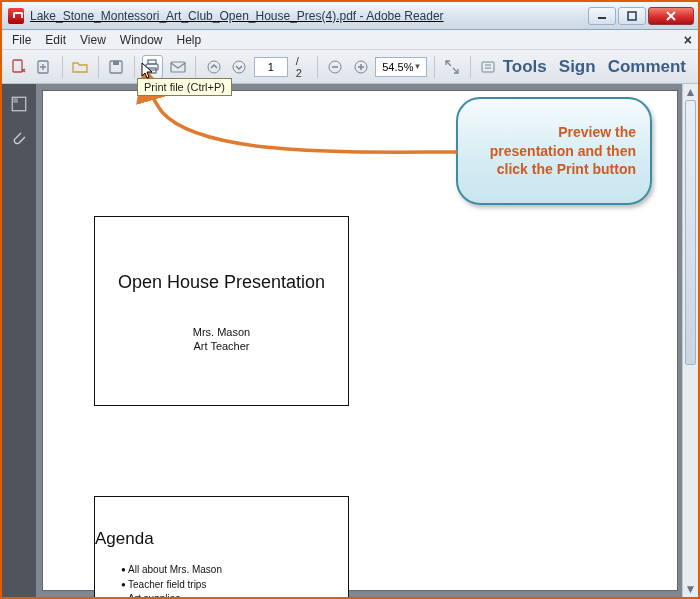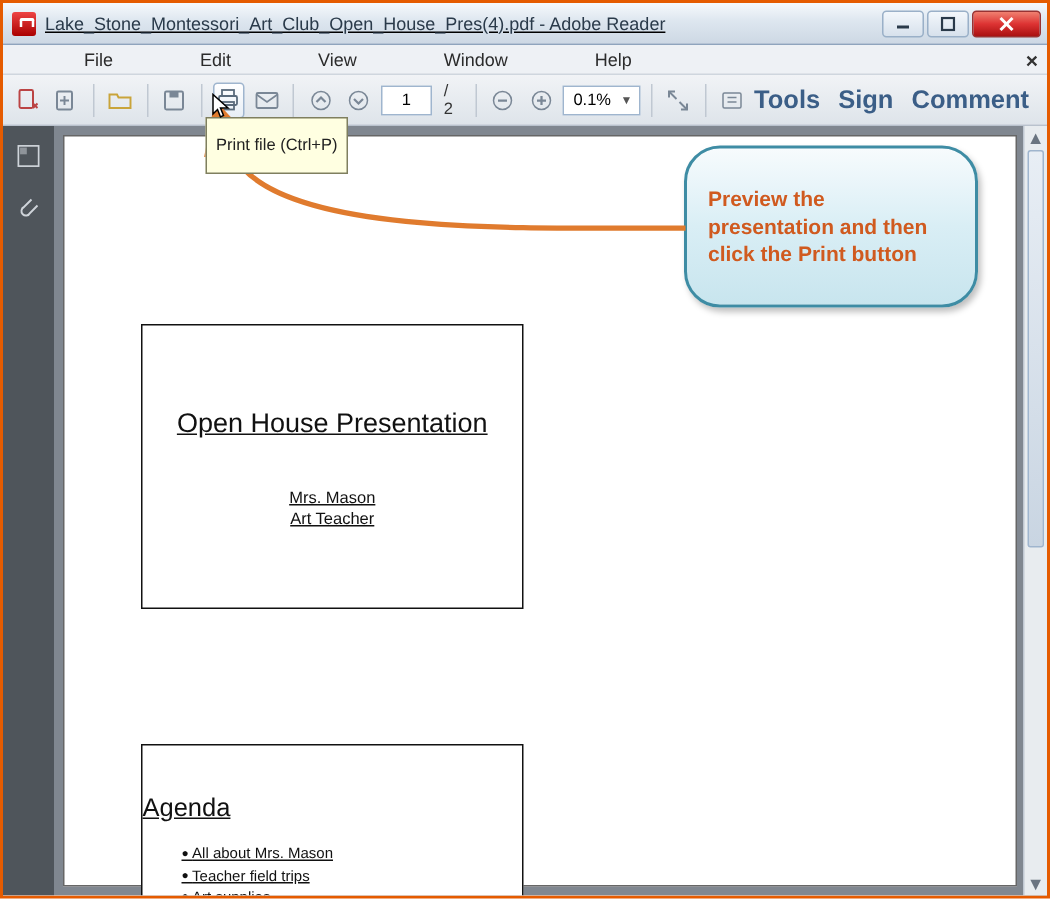--- a/index.html
+++ b/index.html
@@ -56,21 +56,21 @@
   }
   .win-btn svg { width:10px; height:10px; }
   
   .menubar {
     height: 20px; background:#eef1f5;
     display:flex; align-items:center;
     padding: 0 4px; gap:2px;
     border-bottom:1px solid #cfd6de;
     position: relative;
   }
-  .menubar .menu-item { padding:2px 6px; color:#2b2b2b;margin-left:44px; }
+  .menubar .menu-item { padding:2px 6px; color:#2b2b2b; }
   .menubar .x-btn { position:absolute; right:6px; font-weight:bold; color:#333; font-size:14px;}
   
   .toolbar {
     height: 34px; background: linear-gradient(#f1f3f6,#dee4ea);
     border-bottom:1px solid #b9c2cd;
     display:flex; align-items:center;
     padding: 0 6px; gap:4px;
     position: relative;
   }
   .tbtn {
@@ -124,45 +124,44 @@
     position:absolute; left:2px; right:2px; top:0; height:55%;
     background: linear-gradient(to bottom,#e8eef5,#c9d5e2);
     border:1px solid #9fb5ce; border-radius:2px;
   }
   
   .slide {
     position:absolute; width:255px; background:#fff;
     border:1px solid #111;
     font-family: "Comic Sans MS", cursive, sans-serif;
     color:#111;
-    text-decoration:underline;
   }
   .slide1 { left:51px; top:125px; height:190px;}
   .slide1 .title { text-align:center; font-size:18px; margin-top:55px;}
   .slide1 .presenter { text-align:center; font-size:11px; margin-top:32px; line-height:1.3;}
   .slide2 { left:51px; top:405px; height:180px;}
   .slide2 .title { text-align:left; font-size:17px; margin-top:32px;}
   .slide2 ul { list-style:none; margin:14px 0 0 26px; font-size:10px; line-height:1.45;}
   .slide2 ul li::before { content:"● "; font-size:8px; position:relative; top:-1px;}
   
   .tooltip {
     position:absolute;
     left:135px; top:76px;
     background:#ffffe1; border:1px solid #7f7f5f;
-    padding:12px 6px; font-size:11px; color:#222;
+    padding:2px 6px; font-size:11px; color:#222;
     z-index:10;
   }
   
   .callout {
     position:absolute; left:454px; top:95px;
     width:196px; height:108px;
     background: linear-gradient(#f7fbfd,#d9eef5,#c8e5ee);
     border:2px solid #3e8ca4; border-radius:24px;
     display:flex; align-items:center; justify-content:center;
-    text-align:left; color:#d05a1f; font-weight:bold; font-size:14px; line-height:1.35;
+    text-align:right; color:#d05a1f; font-weight:bold; font-size:14px; line-height:1.35;
     padding:10px 14px;
     box-shadow: 2px 3px 4px rgba(0,0,0,0.25);
     z-index:5;
   }
   
   .arrow-path { position:absolute; left:0; top:0; z-index:6; pointer-events:none;}
   
   .cursor-glyph {
     position:absolute; left:138px; top:60px; z-index:11; pointer-events:none;
   }
@@ -266,21 +265,21 @@
           <line x1="5" y1="8" x2="11" y2="8" stroke="#7a8796" stroke-width="1.5"></line>
         </svg>
     </div>
     <div class="tbtn">
       <svg viewBox="0 0 16 16">
           <circle cx="8" cy="8" r="6" fill="none" stroke="#7a8796"></circle>
           <path d="M5 8h6M8 5v6" stroke="#7a8796" stroke-width="1.5"></path>
         </svg>
     </div>
     <div class="zoom-box">
-      <span>0.1%</span>
+      <span>54.5%</span>
       <span class="chev">▼</span>
     </div>
     <div class="sep"></div>
     <div class="tbtn">
       <svg viewBox="0 0 16 16">
           <path d="M2 6V2h4M14 10v4h-4" stroke="#7a8796" fill="none" stroke-width="1.3"></path>
           <path d="M2 2l5 5M14 14l-5-5" stroke="#7a8796" stroke-width="1.3"></path>
         </svg>
     </div>
     <div class="sep"></div>

